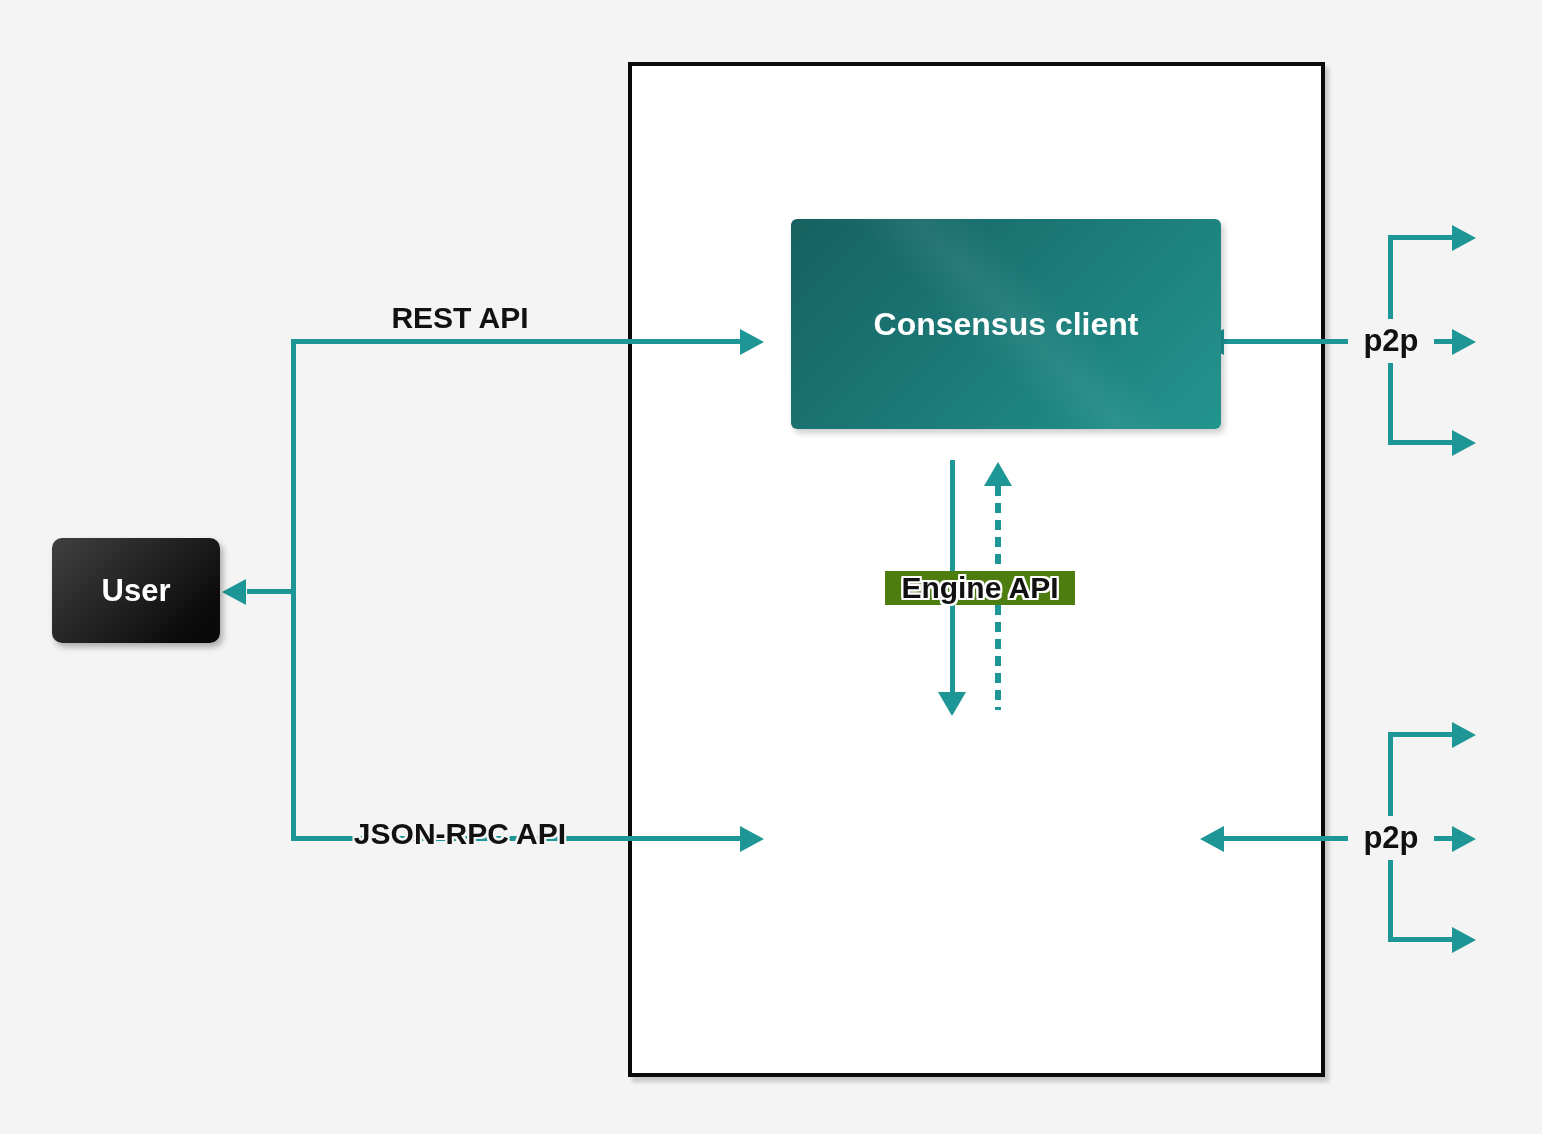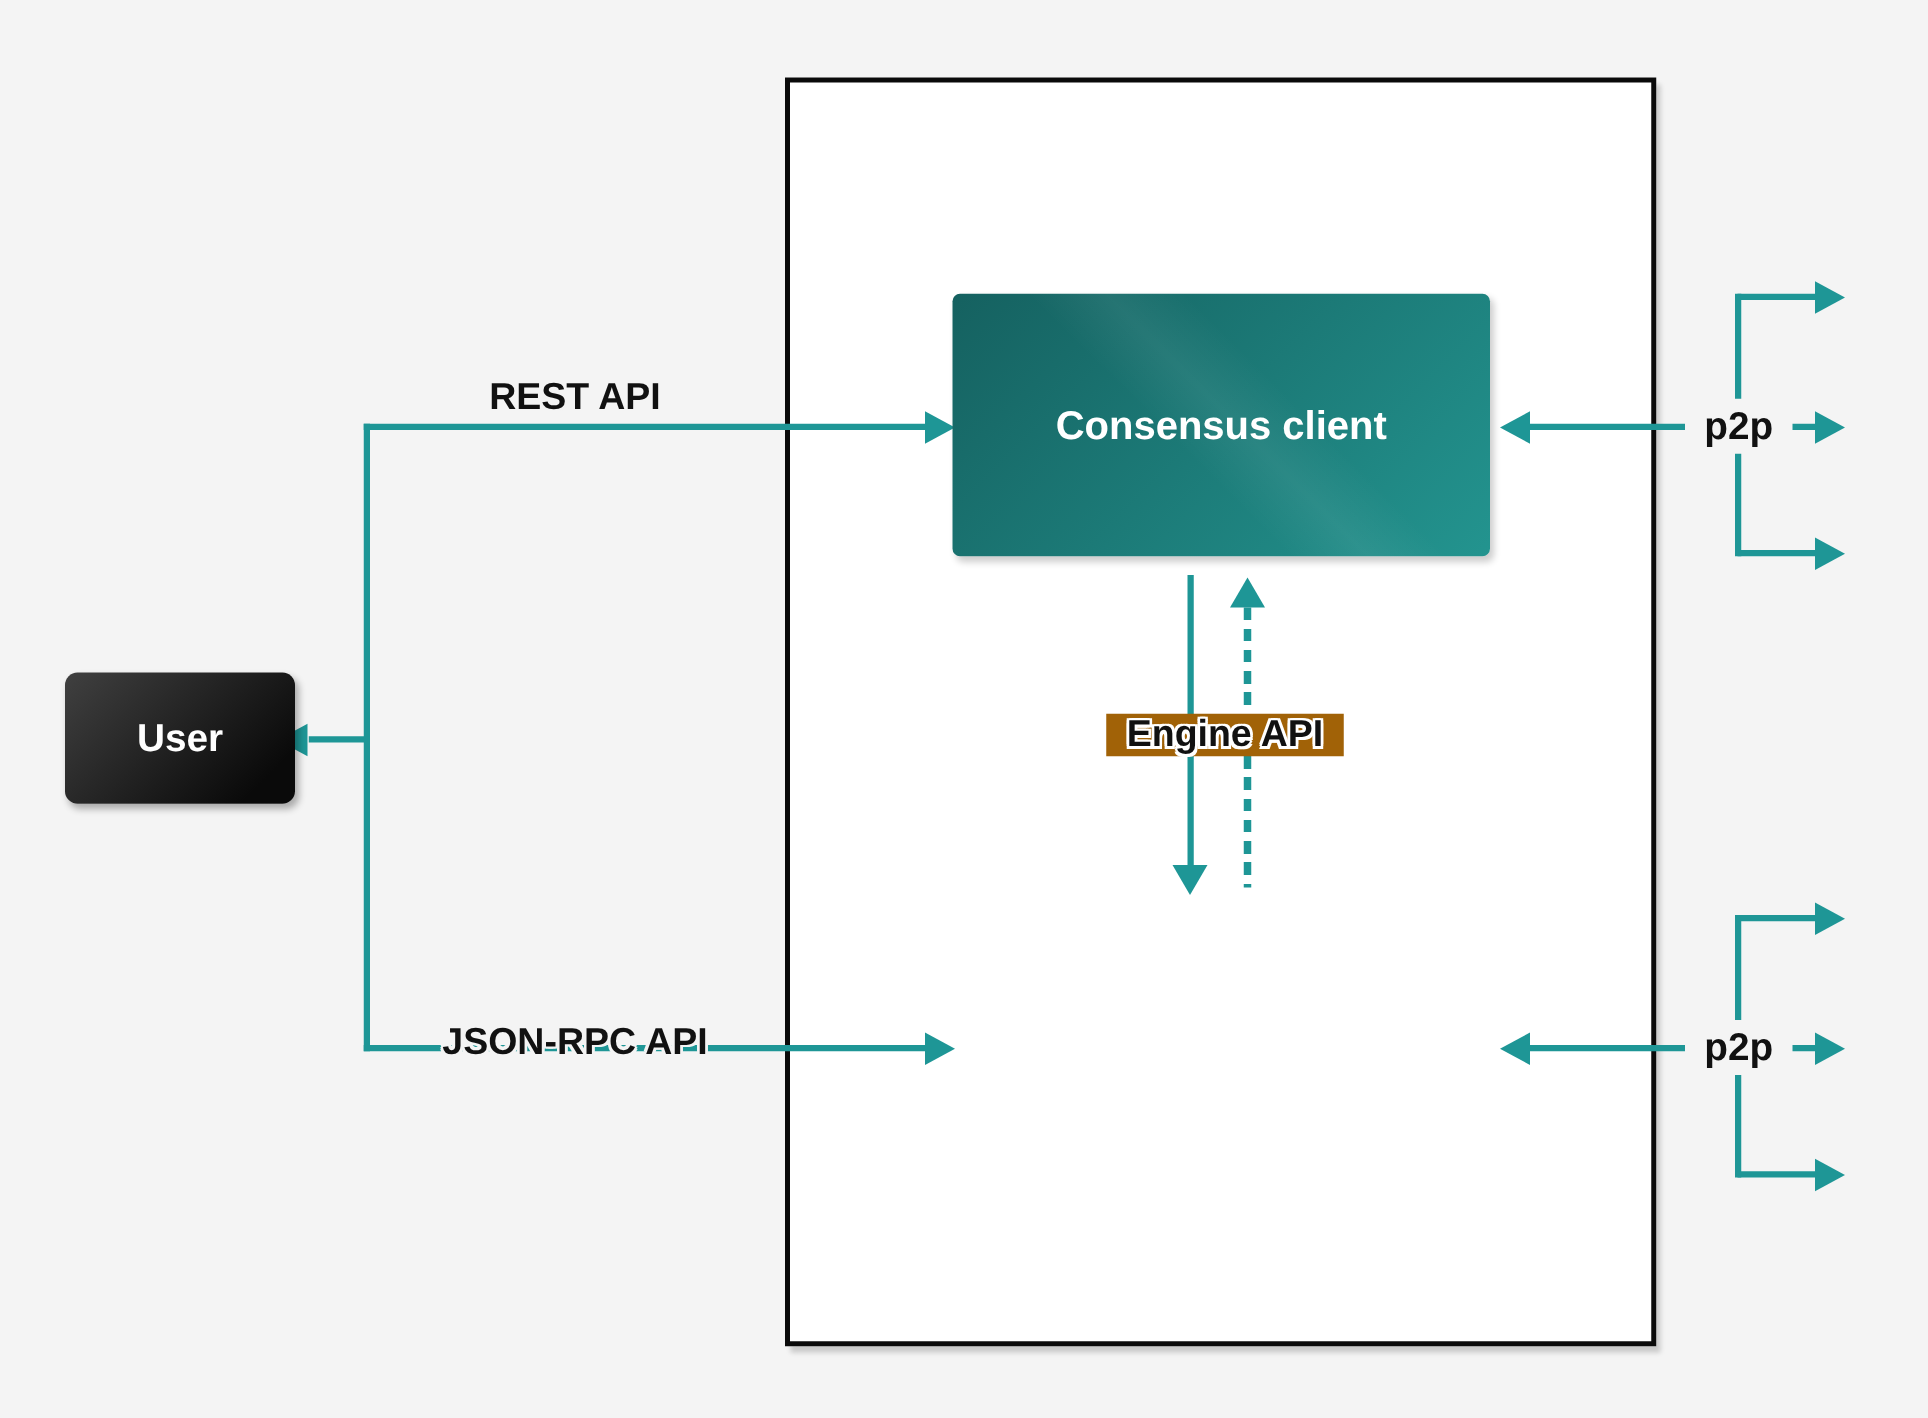--- a/index.html
+++ b/index.html
@@ -19,25 +19,25 @@
   .node-title{position:absolute;left:628px;top:108px;width:697px;height:44px;line-height:44px;
     text-align:center;font-size:35px;font-weight:bold;color:var(--title-text);z-index:3;}
 
   
   .client-box{position:absolute;left:762px;width:430px;height:210px;border-radius:6px;
     background:linear-gradient(135deg,var(--client-gradient-start) 0%,var(--client-gradient-end) 100%);
     box-shadow:3px 4px 6px rgba(0,0,0,0.2);display:flex;align-items:center;justify-content:center;z-index:2;}
   .client-box .sheen{position:absolute;inset:0;border-radius:6px;
     background:linear-gradient(45deg,transparent 42%,rgba(255,255,255,0.06) 52%,transparent 62%);}
   .client-label{font-size:32px;font-weight:bold;color:var(--box-text);z-index:1;}
-  #consensus-box{top:235px;}
+  #consensus-box{top:219px;margin-left:29px;}
   #execution-box{top:733px;}
 
   
-  .user-box{position:absolute;left:52px;top:538px;width:184px;height:105px;border-radius:10px;
+  .user-box{position:absolute;left:52px;top:538px;width:168px;height:105px;border-radius:10px;
     background:linear-gradient(135deg,var(--user-gradient-start) 0%,var(--user-gradient-end) 85%);
     box-shadow:3px 4px 6px rgba(0,0,0,0.3);display:flex;align-items:center;justify-content:center;z-index:2;}
   .user-label{font-size:31px;font-weight:bold;color:var(--box-text);}
 
   
   .hline{position:absolute;height:5px;background:var(--teal);z-index:1;}
   .vline{position:absolute;width:5px;background:var(--teal);z-index:1;}
   .vline-dotted{position:absolute;width:6px;z-index:1;
     background:repeating-linear-gradient(to bottom,var(--teal) 0 10px,transparent 10px 17px);}
   .arr{position:absolute;width:0;height:0;z-index:1;}
@@ -45,21 +45,21 @@
   .arr-left{border-top:13px solid transparent;border-bottom:13px solid transparent;border-right:24px solid var(--teal);}
   .arr-down{border-left:14px solid transparent;border-right:14px solid transparent;border-top:24px solid var(--teal);}
   .arr-up{border-left:14px solid transparent;border-right:14px solid transparent;border-bottom:24px solid var(--teal);}
 
   
   .edge-label{position:absolute;font-size:30px;font-weight:bold;color:var(--label-text);
     text-align:center;z-index:2;
     text-shadow:2px 0 0 var(--bg),-2px 0 0 var(--bg),0 2px 0 var(--bg),0 -2px 0 var(--bg),
       2px 2px 0 var(--bg),-2px -2px 0 var(--bg),2px -2px 0 var(--bg),-2px 2px 0 var(--bg);}
   .edge-label.on-white{text-shadow:2px 0 0 #fff,-2px 0 0 #fff,0 2px 0 #fff,0 -2px 0 #fff,
-      2px 2px 0 #fff,-2px -2px 0 #fff,2px -2px 0 #fff,-2px 2px 0 #fff;background:#a16207;}
+      2px 2px 0 #fff,-2px -2px 0 #fff,2px -2px 0 #fff,-2px 2px 0 #fff;background:#4d7c0f;}
   .p2p-label{position:absolute;width:86px;height:44px;line-height:44px;text-align:center;
     font-size:31px;font-weight:bold;color:var(--label-text);background:var(--bg);z-index:2;}
 </style>
 </head>
 <body>
 
 <div id="canvas">
 
   <div class="node-box"></div>
 

